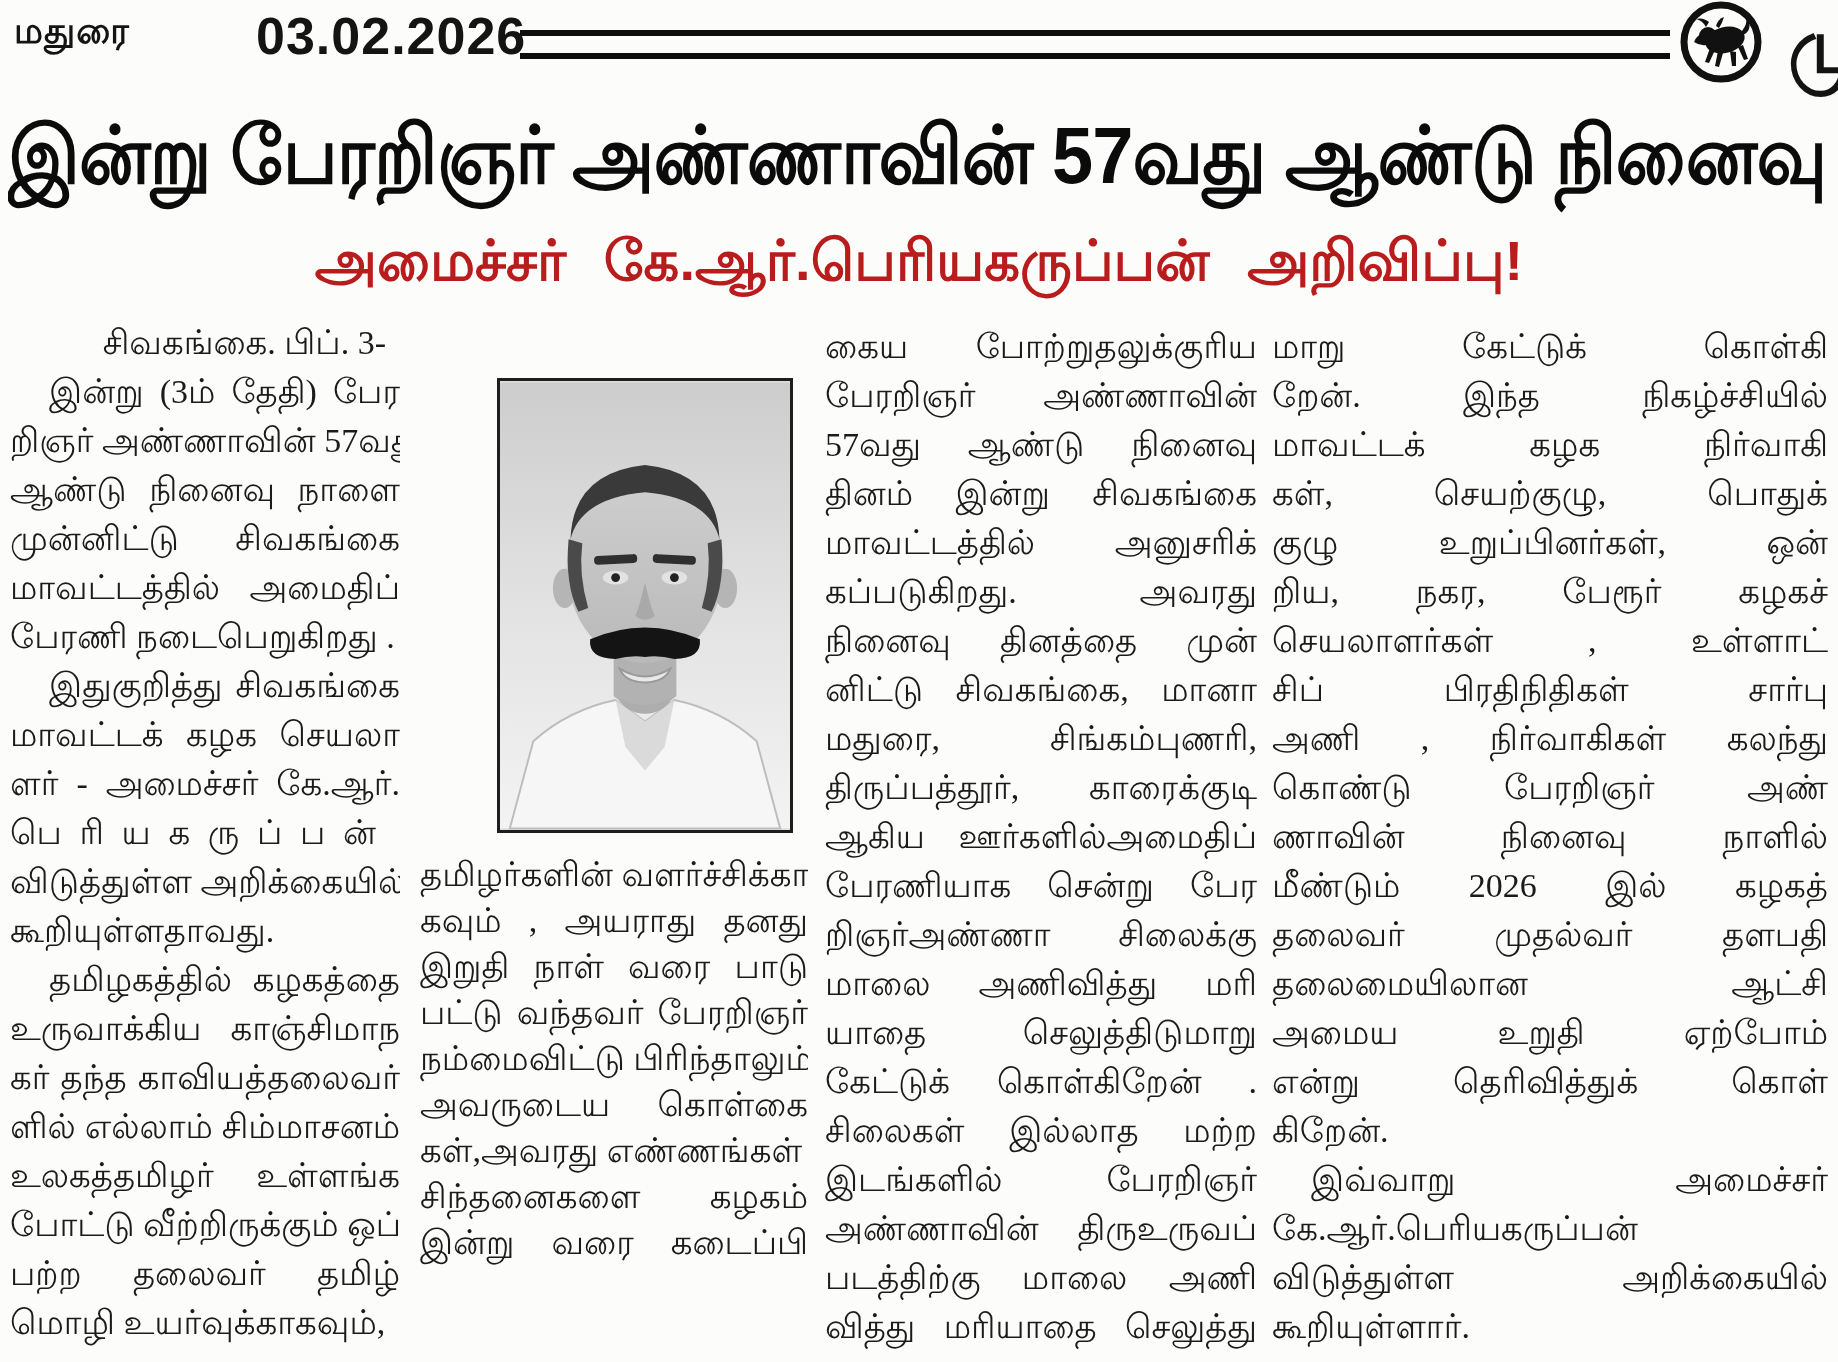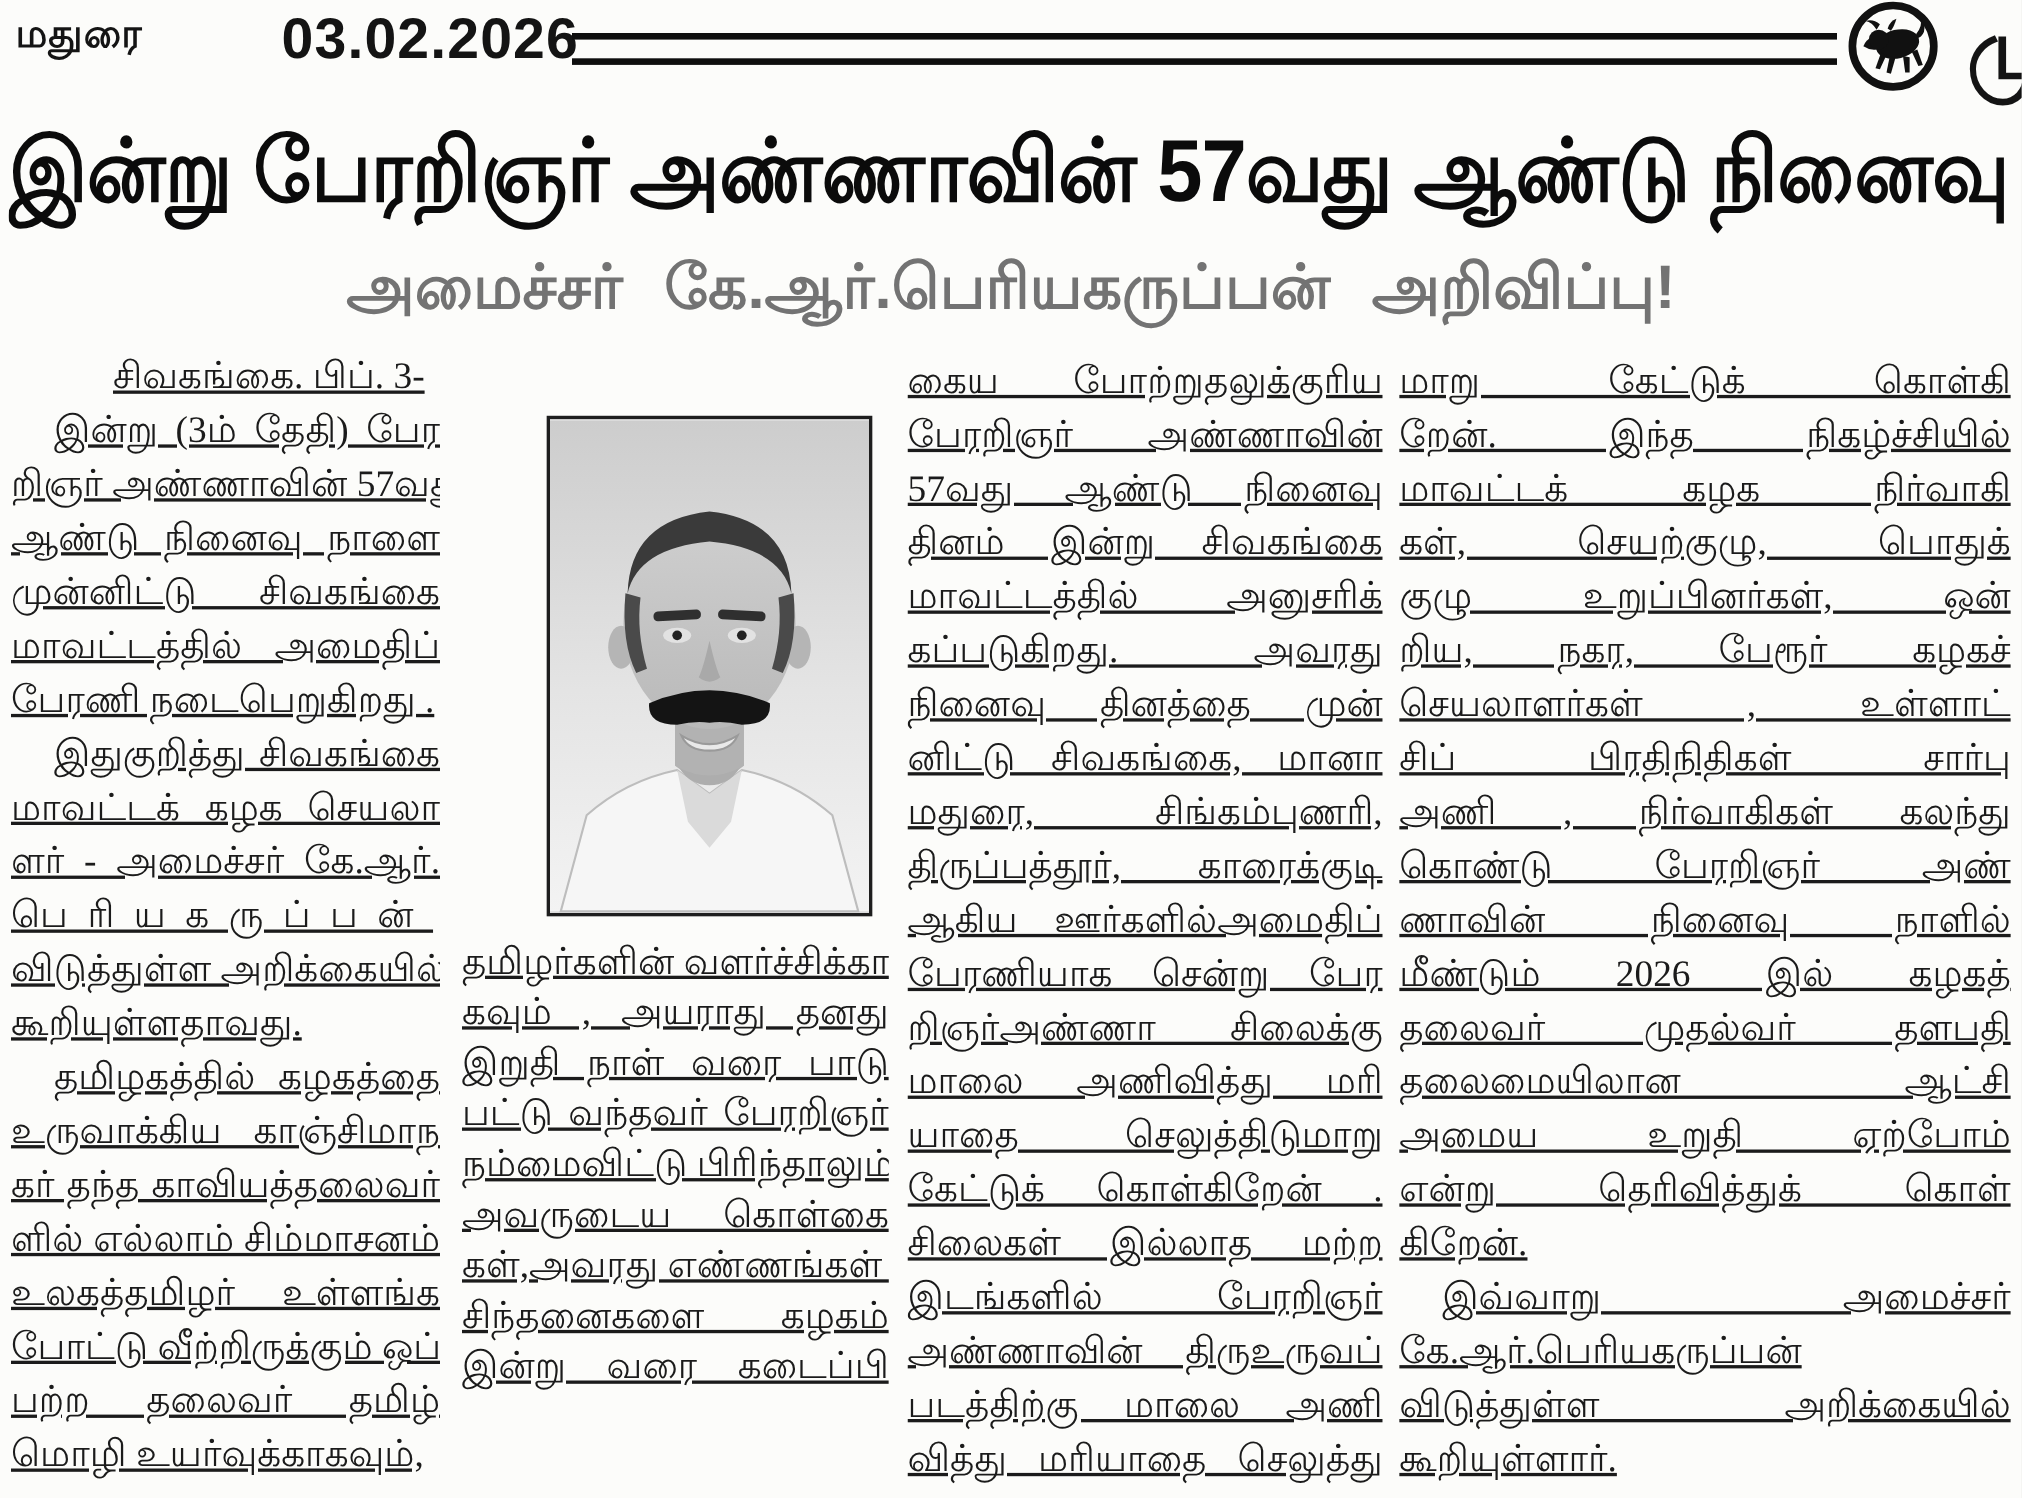--- a/index.html
+++ b/index.html
@@ -31,24 +31,24 @@
   .headline{
     position:absolute;left:8px;top:92px;width:1822px;height:122px;overflow:hidden;
     font-size:74px;font-weight:900;letter-spacing:-1px;line-height:118px;
     text-align:justify;text-align-last:justify;white-space:nowrap;
     font-family:"Liberation Sans","DejaVu Sans",sans-serif;
     transform:scaleY(1.08);transform-origin:top;color:#0b0b0b;
   }
   .subheadline{
     position:absolute;left:0;top:228px;width:1838px;height:80px;overflow:hidden;
     font-size:56px;font-weight:800;text-align:center;word-spacing:22px;
-    font-family:"Liberation Sans","DejaVu Sans",sans-serif;color:#737373;
-  }
-  
-  .col{position:absolute;font-size:34px;color:#1b1b1b;text-decoration:underline;}
+    font-family:"Liberation Sans","DejaVu Sans",sans-serif;color:#b91c1c;
+  }
+  
+  .col{position:absolute;font-size:34px;color:#1b1b1b;}
   .col .line{
     text-align:justify;text-align-last:justify;overflow:hidden;
     height:49px;line-height:49px;white-space:nowrap;
   }
   .col1{left:10px;top:318px;width:390px;}
   .col2{left:420px;top:852px;width:388px;}
   .col2 .line{height:46px;line-height:46px;}
   .col3{left:825px;top:322px;width:432px;}
   .col4{left:1272px;top:322px;width:556px;}
   .col .line.indent{text-indent:1.15em;}

